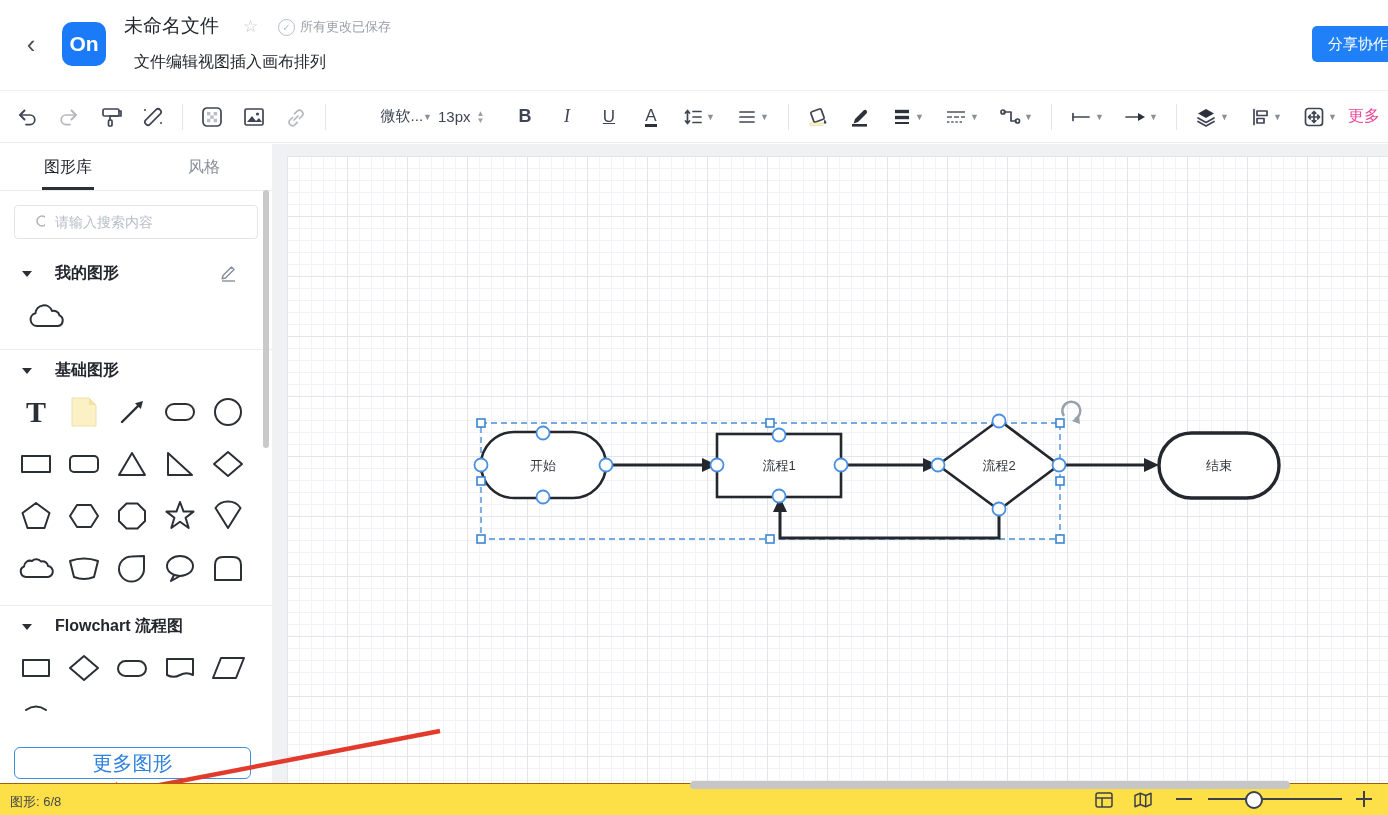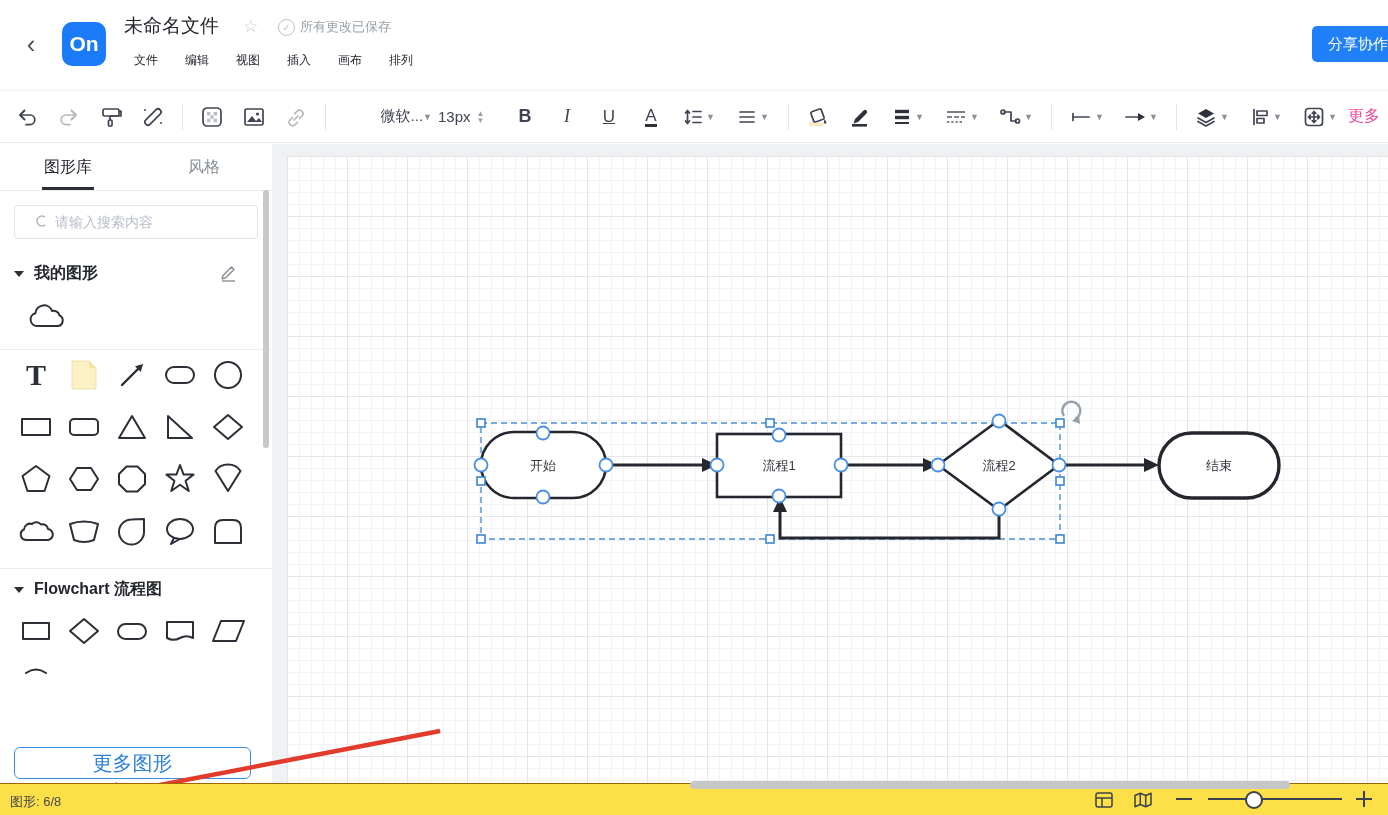--- a/index.html
+++ b/index.html
@@ -7,21 +7,21 @@
   .app{position:relative;width:1388px;height:815px;background:#fff;overflow:hidden;color:#2b2f36;}
 
   
   .header{position:absolute;left:0;top:0;width:100%;height:90px;background:#fff;}
   .back{position:absolute;left:18px;top:28px;width:26px;height:32px;font-size:26px;color:#4a4f58;display:flex;align-items:center;justify-content:center;cursor:pointer;}
   .logo{position:absolute;left:62px;top:22px;width:44px;height:44px;border-radius:10px;background:#1a7af8;color:#fff;font-weight:bold;font-size:21px;display:flex;align-items:center;justify-content:center;}
   .title{position:absolute;left:124px;top:13px;font-size:19px;color:#23262d;}
   .star{position:absolute;left:243px;top:16px;font-size:17px;color:#c3c7cd;}
   .saved{position:absolute;left:278px;top:18px;font-size:13px;color:#9aa0a8;display:flex;align-items:center;gap:5px;}
   .saved .chk{width:15px;height:15px;border:1px solid #b9bec6;border-radius:50%;display:flex;align-items:center;justify-content:center;font-size:10px;color:#b9bec6;}
-  .menubar{position:absolute;left:134px;top:52px;display:flex;gap:27px;font-size:12px;color:#23262d;}
+  .menubar{position:absolute;left:134px;top:52px;display:flex;font-size:16px;color:#23262d;}
   .menubar span{cursor:pointer;}
   .share-btn{position:absolute;right:-16px;top:26px;width:92px;height:36px;background:#2080f7;color:#fff;font-size:15px;border:none;border-radius:5px;display:flex;align-items:center;justify-content:center;cursor:pointer;}
 
   
   .toolbar{position:absolute;left:0;top:90px;width:100%;height:53px;border-top:1px solid #f0f0f0;border-bottom:1px solid #ececec;display:flex;align-items:center;padding:0 6px;box-sizing:border-box;background:#fff;overflow:hidden;}
   .ti{width:42px;height:36px;display:flex;align-items:center;justify-content:center;cursor:pointer;flex:none;}
   .ti.wcaret{width:54px;gap:3px;}
   .ti.dis{opacity:.38;}
   .caret{font-size:9px;color:#8a8f98;}
   .vdiv{width:1px;height:26px;background:#e5e5e5;margin:0 8px;flex:none;}
@@ -37,21 +37,21 @@
 
   
   .sidebar{position:absolute;left:0;top:144px;width:272px;height:639px;background:#fff;border-right:1px solid #e9e9e9;overflow:hidden;}
   .tabs{height:46px;display:flex;border-bottom:1px solid #ececec;}
   .tab{width:50%;display:flex;align-items:center;justify-content:center;font-size:16px;color:#8a9099;cursor:pointer;position:relative;}
   .tab.active{color:#23262d;}
   .tab.active::after{content:"";position:absolute;left:50%;bottom:0;transform:translateX(-50%);width:52px;height:3px;background:#2b2f36;}
   .search{margin:14px;height:32px;border:1px solid #e2e4e8;border-radius:4px;display:flex;align-items:center;padding:0 20px;gap:8px;}
   .search input{border:none;outline:none;font-size:14px;color:#444;width:180px;background:transparent;}
   .search input::placeholder{color:#b8bec8;}
-  .sec-head{display:flex;align-items:center;padding:10px 14px 6px 14px;position:relative;}
+  .sec-head{display:flex;align-items:center;padding:10px 14px 6px 22px;position:relative;gap:13px;}
   .tri{width:0;height:0;border-left:5px solid transparent;border-right:5px solid transparent;border-top:6px solid #2b2f36;margin-right:10px;}
   .sec-title{font-size:16px;font-weight:bold;color:#23262d;}
   .edit-pencil{position:absolute;right:34px;top:10px;cursor:pointer;}
   .shape-grid{display:grid;grid-template-columns:repeat(5,48px);padding:4px 0 6px 12px;row-gap:10px;}
   .shape-cell{width:48px;height:42px;display:flex;align-items:center;justify-content:center;cursor:pointer;}
   .sic{stroke:#2b2f36;fill:none;stroke-width:2;stroke-linejoin:round;stroke-linecap:round;}
   .sdiv{height:1px;background:#ededed;margin:10px 0 0 0;}
   .more-btn{position:absolute;left:14px;bottom:4px;width:237px;height:32px;border:1px solid #3d8fe0;border-radius:6px;background:#fff;color:#2e81dc;font-size:20px;display:flex;align-items:center;justify-content:center;cursor:pointer;}
   .side-scroll{position:absolute;right:3px;top:46px;width:6px;height:258px;border-radius:3px;background:#c9c9c9;}
 
@@ -296,20 +296,24 @@
     </div>
     <div style="padding:8px 0 2px 26px;">
       <span class="shape-cell" style="width:44px;height:36px;display:inline-flex;">
         <svg width="42" height="34" viewBox="0 0 42 34">
             <path class="sic" d="M10 27 a6.5 6.5 0 0 1 -1.5 -12.8 a8.5 8.5 0 0 1 16.5 -2.2 a6 6 0 0 1 7.5 4.4 a5.6 5.6 0 0 1 -1.5 10.6 z" stroke-width="1.8"></path>
           </svg>
       </span>
     </div>
     <div class="sdiv"></div>
 
+    <div class="sec-head">
+      <span class="tri"></span>
+      <span class="sec-title">基础图形</span>
+    </div>
     <div class="shape-grid">
       <span class="shape-cell">
           <svg width="40" height="38">
             <text x="20" y="29" text-anchor="middle" font-size="30" font-weight="bold" fill="#2b2f36" font-family="Liberation Serif,serif">T</text>
           </svg>
         </span>
       <span class="shape-cell">
           <svg width="40" height="38">
             <path d="M8 5 h17 l7 7 v21 h-24 z" fill="#fcf1c5" stroke="#ecdfae" stroke-width="1"></path>
             <path d="M25 5 l7 7 h-7 z" fill="#f2e3a3"></path>

